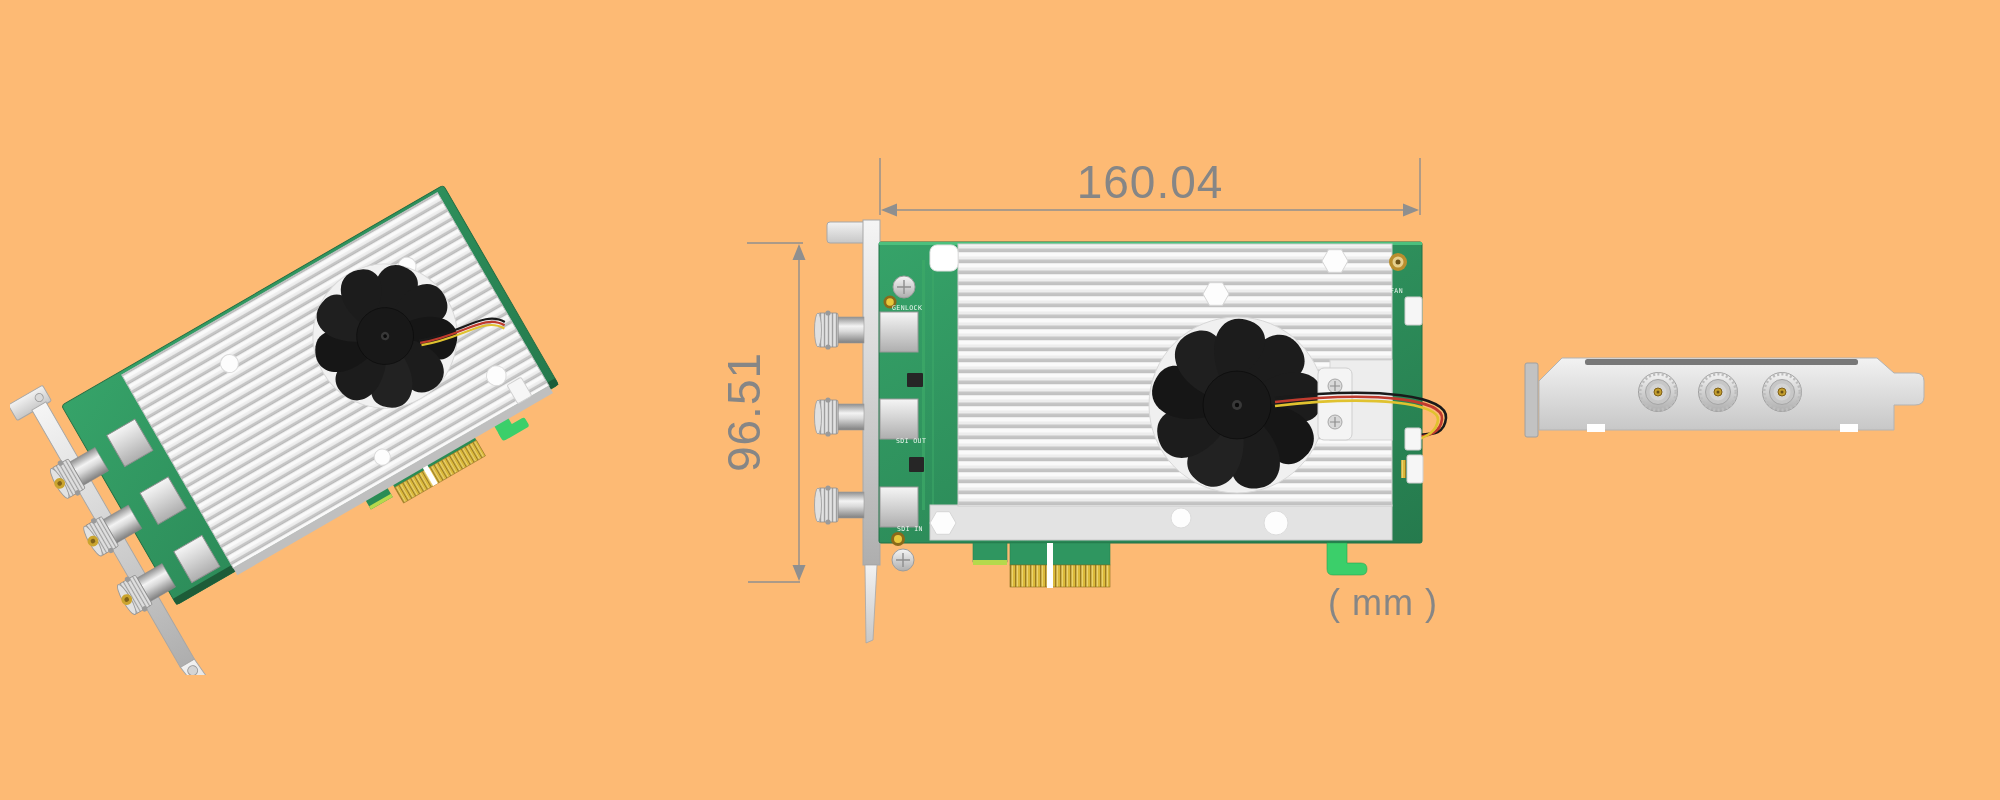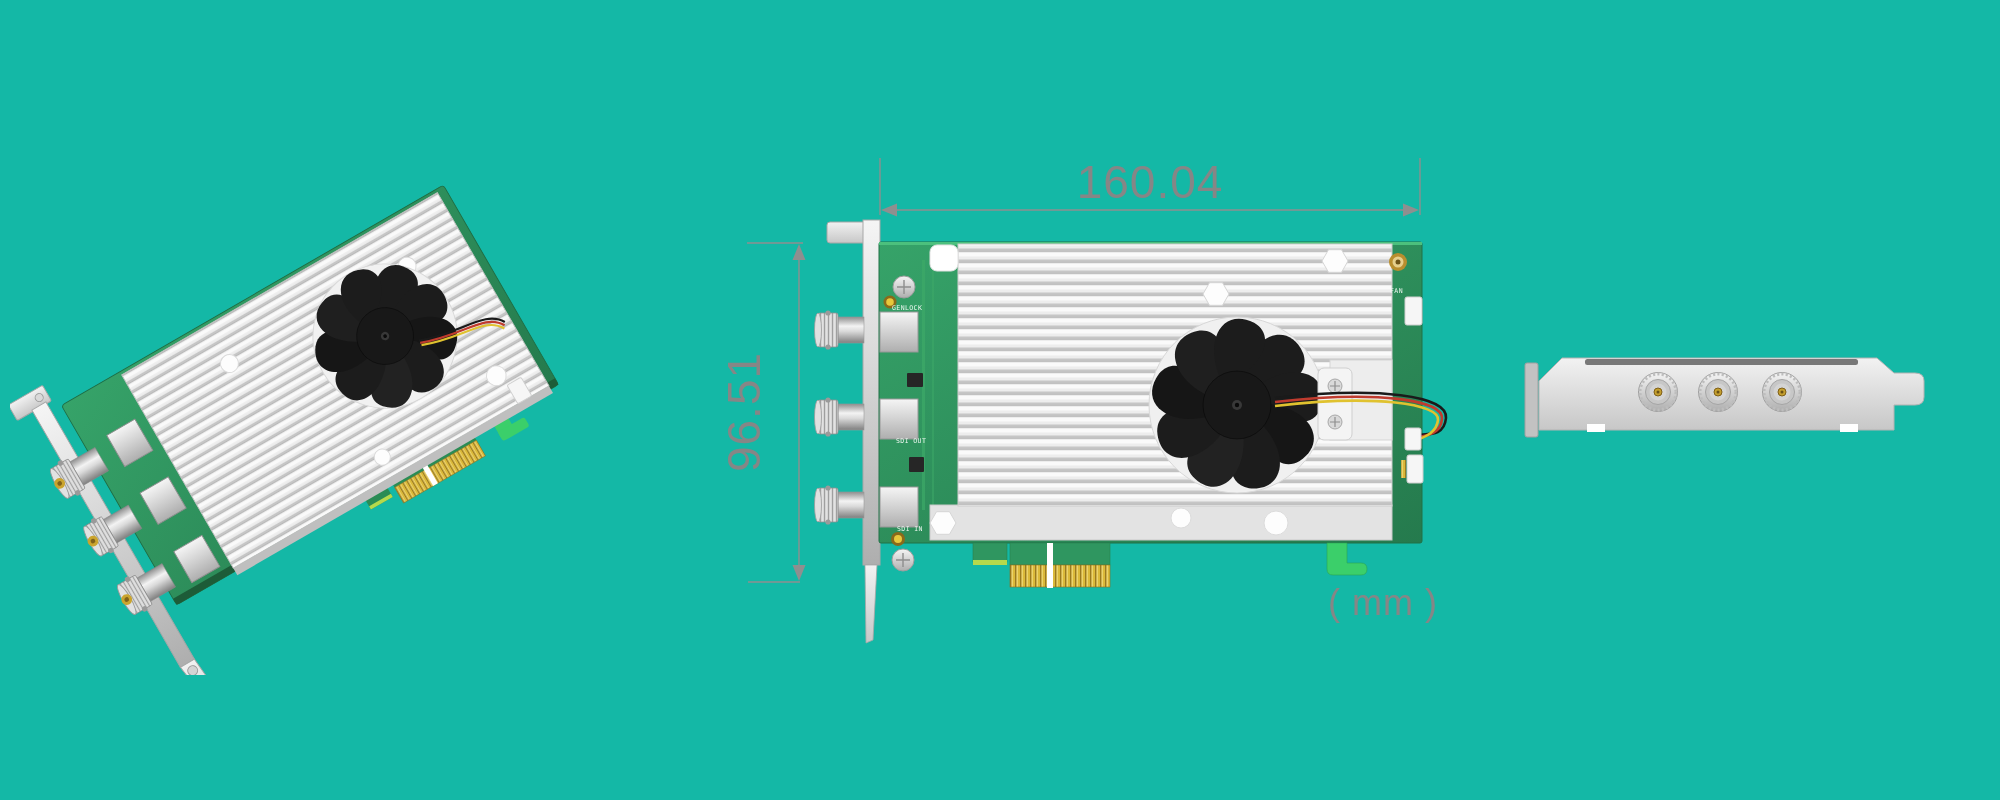--- a/index.html
+++ b/index.html
@@ -1,16 +1,16 @@
 <!DOCTYPE html>
 <html><head>
 <meta charset="utf-8">
 <style>
   html,body{margin:0;padding:0;background:#ffffff;}
-  .canvas{position:relative;width:2000px;height:800px;background:#14b8a6;overflow:hidden;
+  .canvas{position:relative;width:2000px;height:800px;background:#fdba74;overflow:hidden;
           font-family:"Liberation Sans",sans-serif;text-align:center;}
   svg{position:absolute;overflow:hidden;}
   #view-perspective{left:10px;top:95px;}
   #view-top{left:620px;top:110px;}
   #view-bracket{left:1505px;top:335px;}
   .dim-text{fill:#868686;font-family:"Liberation Sans",sans-serif;font-weight:400;letter-spacing:1px;}
   .silk{fill:#eef8f1;font-family:"DejaVu Sans Mono",monospace;font-size:6.5px;letter-spacing:.4px;}
 </style>
 </head>
 <body>

